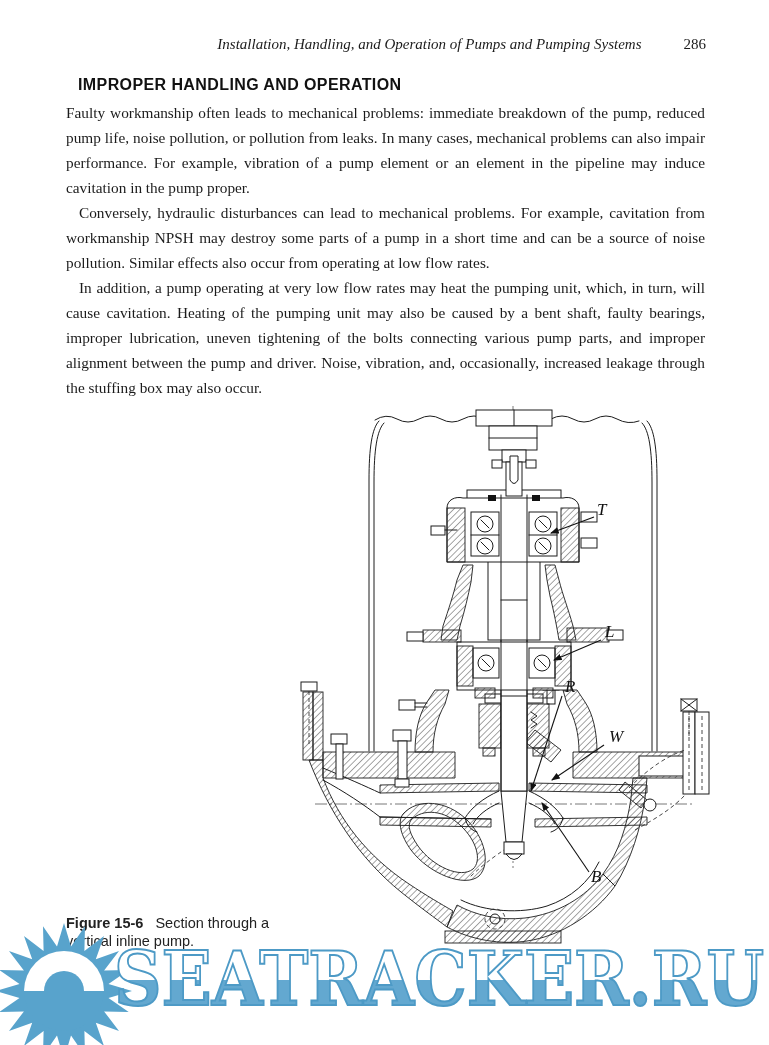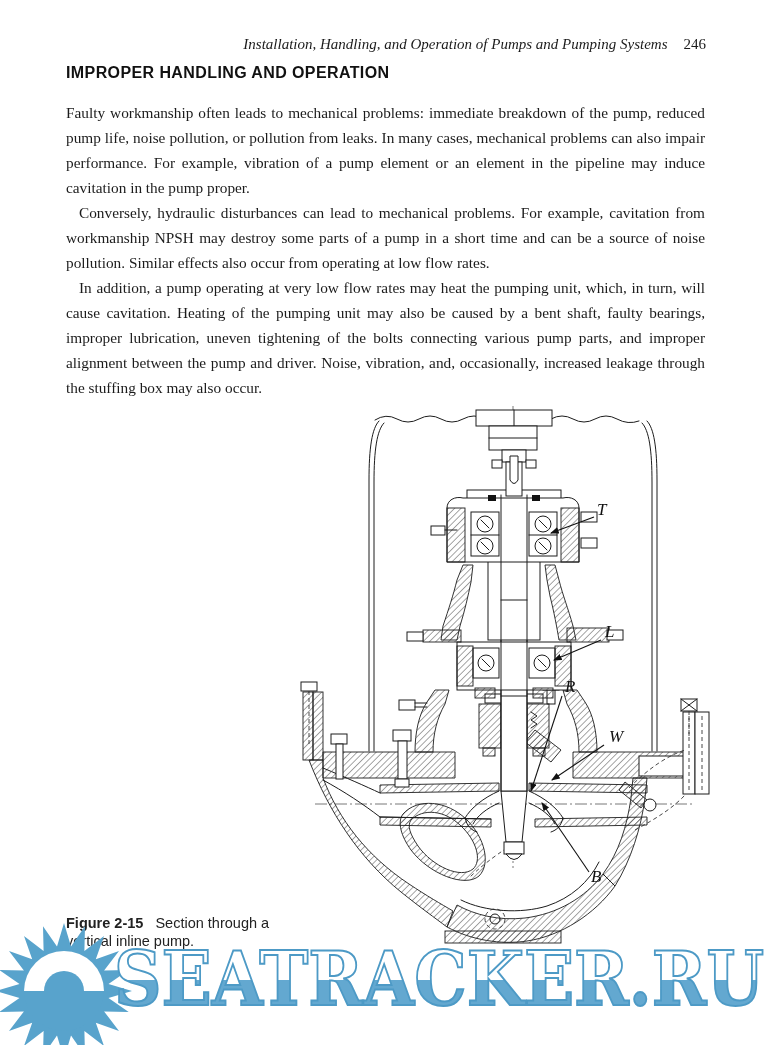--- a/index.html
+++ b/index.html
@@ -2,27 +2,27 @@
 <html><head>
 <meta charset="utf-8">
 <style>
   html,body{margin:0;padding:0;background:#e8e8e8;}
   .page{
     position:relative; width:769px; height:1045px; background:#ffffff;
     margin:0 auto; overflow:hidden;
     font-family:"Liberation Serif", serif; color:#1b1b1b;
   }
   .running-head{
-    position:absolute; top:36px; right:63px; display:flex; align-items:flex-start; gap:16px;
+    position:absolute; top:36px; right:63px; display:flex; align-items:flex-start; gap:42px;
     font-size:15px;
   }
   .running-head .rh-title{font-style:italic;}
   .running-head .rh-page{font-style:normal;}
   .section-heading{
-    position:absolute; left:66px; top:64px; margin:0;
+    position:absolute; left:66px; top:64px; margin:12px;
     font-family:"Liberation Sans", sans-serif; font-weight:bold;
     font-size:16px; letter-spacing:.4px; color:#111;
   }
   .body-text{
     position:absolute; left:66px; top:100px; width:639px;
     font-size:15.3px; line-height:25px; text-align:justify;
   }
   .body-text p{margin:0;}
   .body-text p + p{text-indent:13px;}
   .figure-wrap{position:absolute; left:295px; top:400px; width:420px; height:550px;}
@@ -45,21 +45,21 @@
   .lbl{font-family:"Liberation Serif", serif; font-style:italic; font-size:17px; fill:#111;}
   .ldr{stroke:#111; stroke-width:1.1; fill:none;}
 </style>
 </head>
 <body>
 
 <div class="page">
 
   <div class="running-head">
     <span class="rh-title">Installation, Handling, and Operation of Pumps and Pumping Systems</span>
-    <span class="rh-page">246</span>
+    <span class="rh-page">286</span>
   </div>
 
   <h1 class="section-heading">IMPROPER HANDLING AND OPERATION</h1>
 
   <div class="body-text">
     <p>Faulty workmanship often leads to mechanical problems: immediate breakdown of the pump, reduced pump life, noise pollution, or pollution from leaks. In many cases, mechanical problems can also impair performance. For example, vibration of a pump element or an element in the pipeline may induce cavitation in the pump proper.</p>
     <p>Conversely, hydraulic disturbances can lead to mechanical problems. For example, cavitation from workmanship NPSH may destroy some parts of a pump in a short time and can be a source of noise pollution. Similar effects also occur from operating at low flow rates.</p>
     <p>In addition, a pump operating at very low flow rates may heat the pumping unit, which, in turn, will cause cavitation. Heating of the pumping unit may also be caused by a bent shaft, faulty bearings, improper lubrication, uneven tightening of the bolts connecting various pump parts, and improper alignment between the pump and driver. Noise, vibration, and, occasionally, increased leakage through the stuffing box may also occur.</p>
   </div>
 
@@ -251,21 +251,21 @@
         <path class="ldr" d="M267,296 L236,391" marker-end="url(#arr)"></path>
         <text class="lbl" x="314" y="342">W</text>
         <path class="ldr" d="M309,345 L257,380" marker-end="url(#arr)"></path>
         <text class="lbl" x="296" y="482">B</text>
         <path class="ldr" d="M294,472 L247,403" marker-end="url(#arr)"></path>
       </g>
     </svg>
   </div>
 
   <div class="figure-caption">
-    <span class="cap-label">Figure 2-15</span>&nbsp;&nbsp;
+    <span class="cap-label">Figure 15-6</span>&nbsp;&nbsp;
     <span>Section through a vertical inline pump.</span>
   </div>
 
   <div class="watermark">
     <svg class="wm-sun" width="142" height="142" viewBox="0 0 142 142">
       <polygon fill="#58A3CC" points="138,70 114.5,77 134.7,91 110.1,90.4 125,110 101.8,101.8 110,125 90.4,110.1 91,134.7 77,114.5 70,138 63,114.5 49,134.7 49.6,110.1 30,125 38.2,101.8 15,110 29.9,90.4 5.3,91 25.5,77 2,70 25.5,63 5.3,49 29.9,49.6 15,30 38.2,38.2 30,15 49.6,29.9 49,5.3 63,25.5 70,2 77,25.5 91,5.3 90.4,29.9 110,15 101.8,38.2 125,30 110.1,49.6 134.7,49 114.5,63"></polygon>
       <circle cx="70" cy="70" r="40" fill="#58A3CC"></circle>
       <path d="M30,70 A40,40 0 0 1 110,70 Z" fill="#ffffff"></path>
       <path d="M50,70 A20,20 0 0 1 90,70 Z" fill="#58A3CC"></path>
     </svg>

